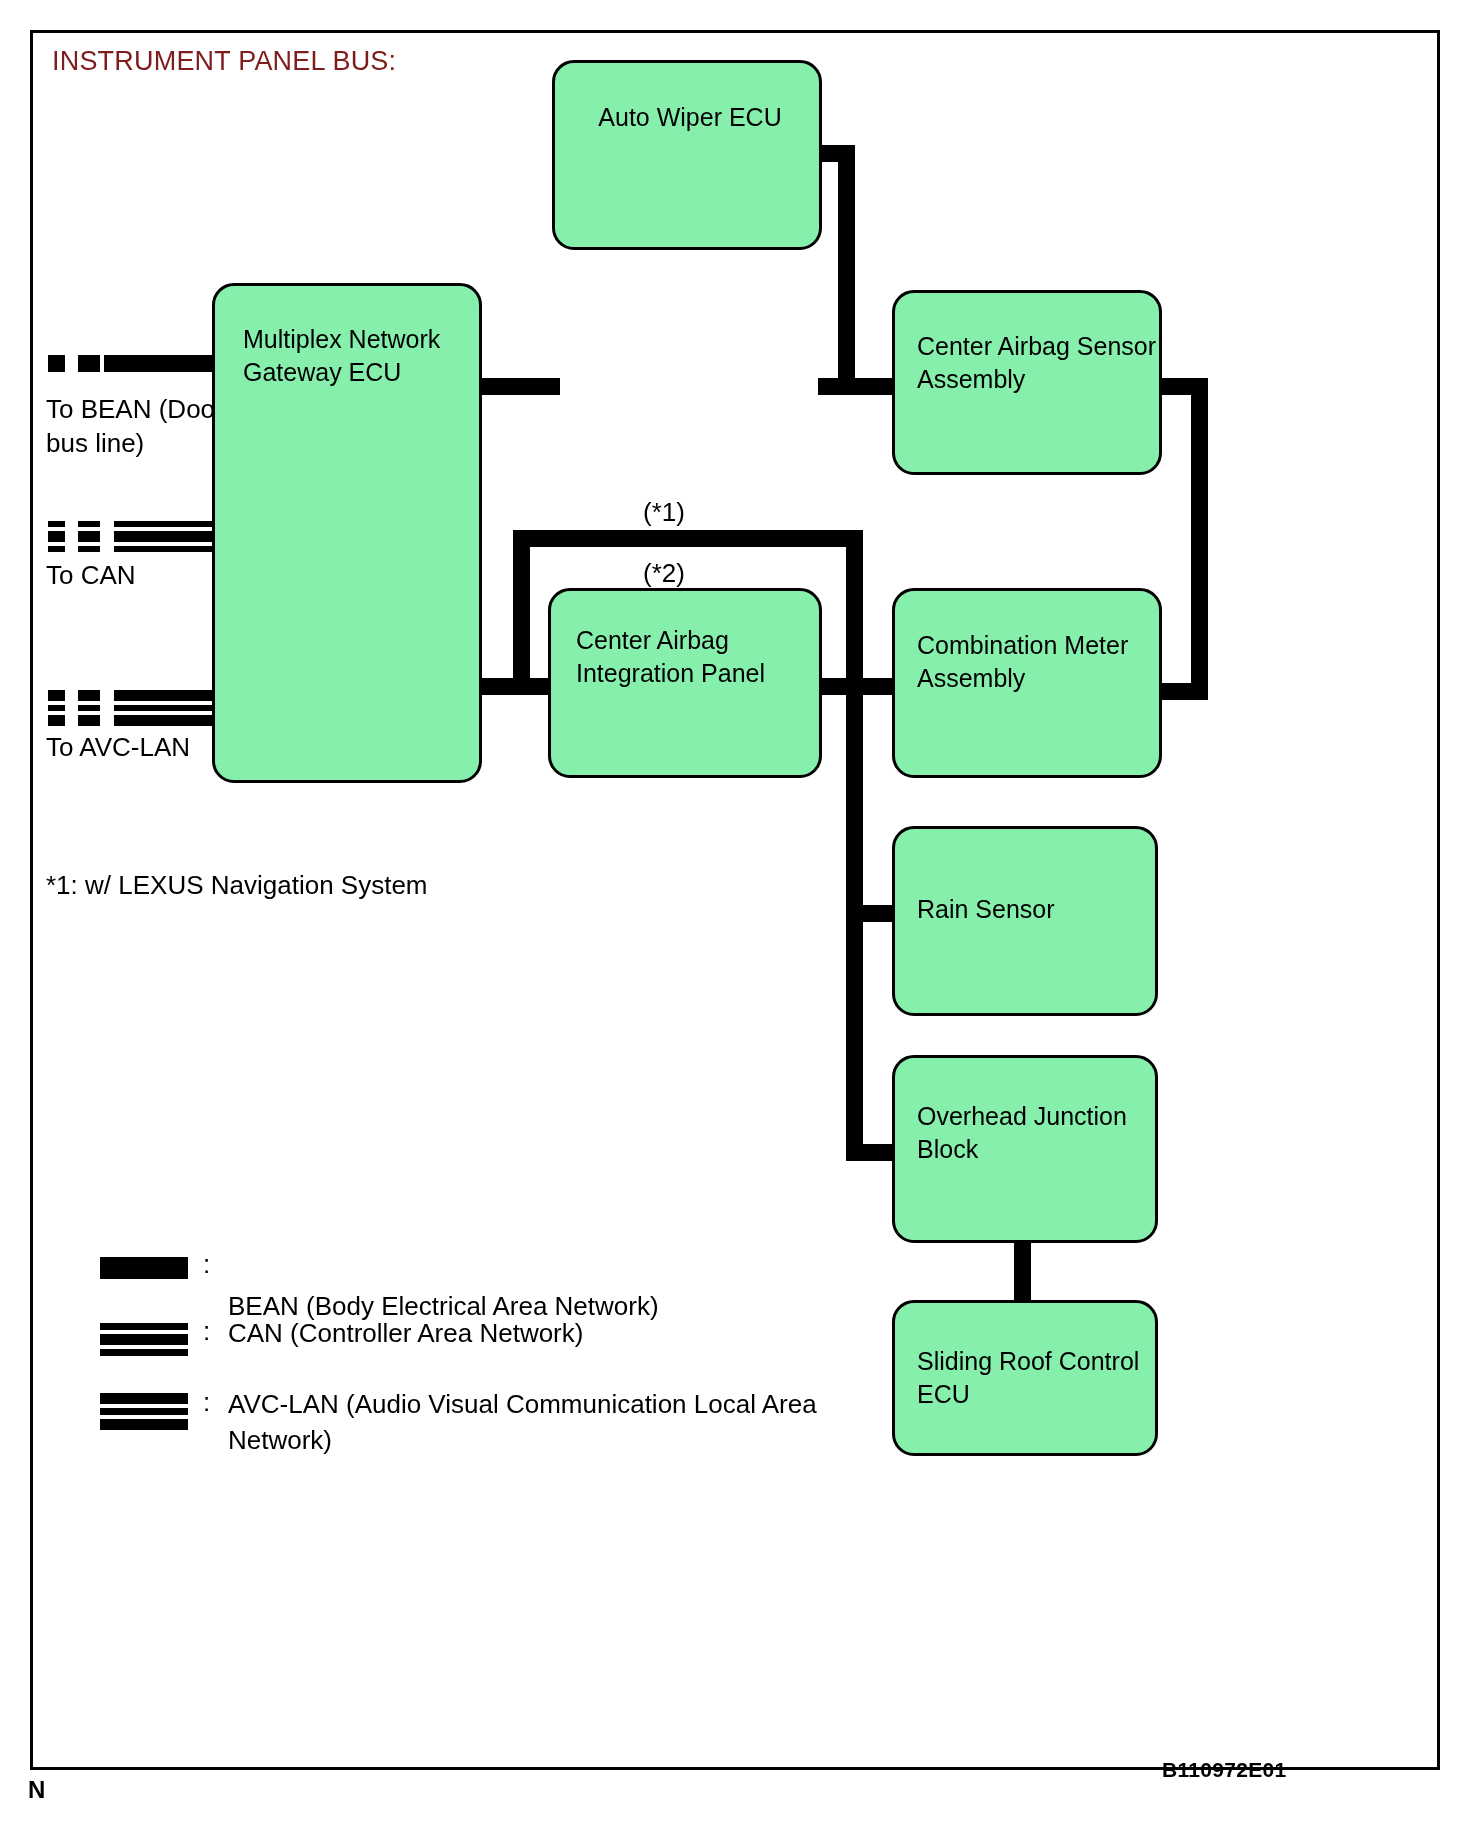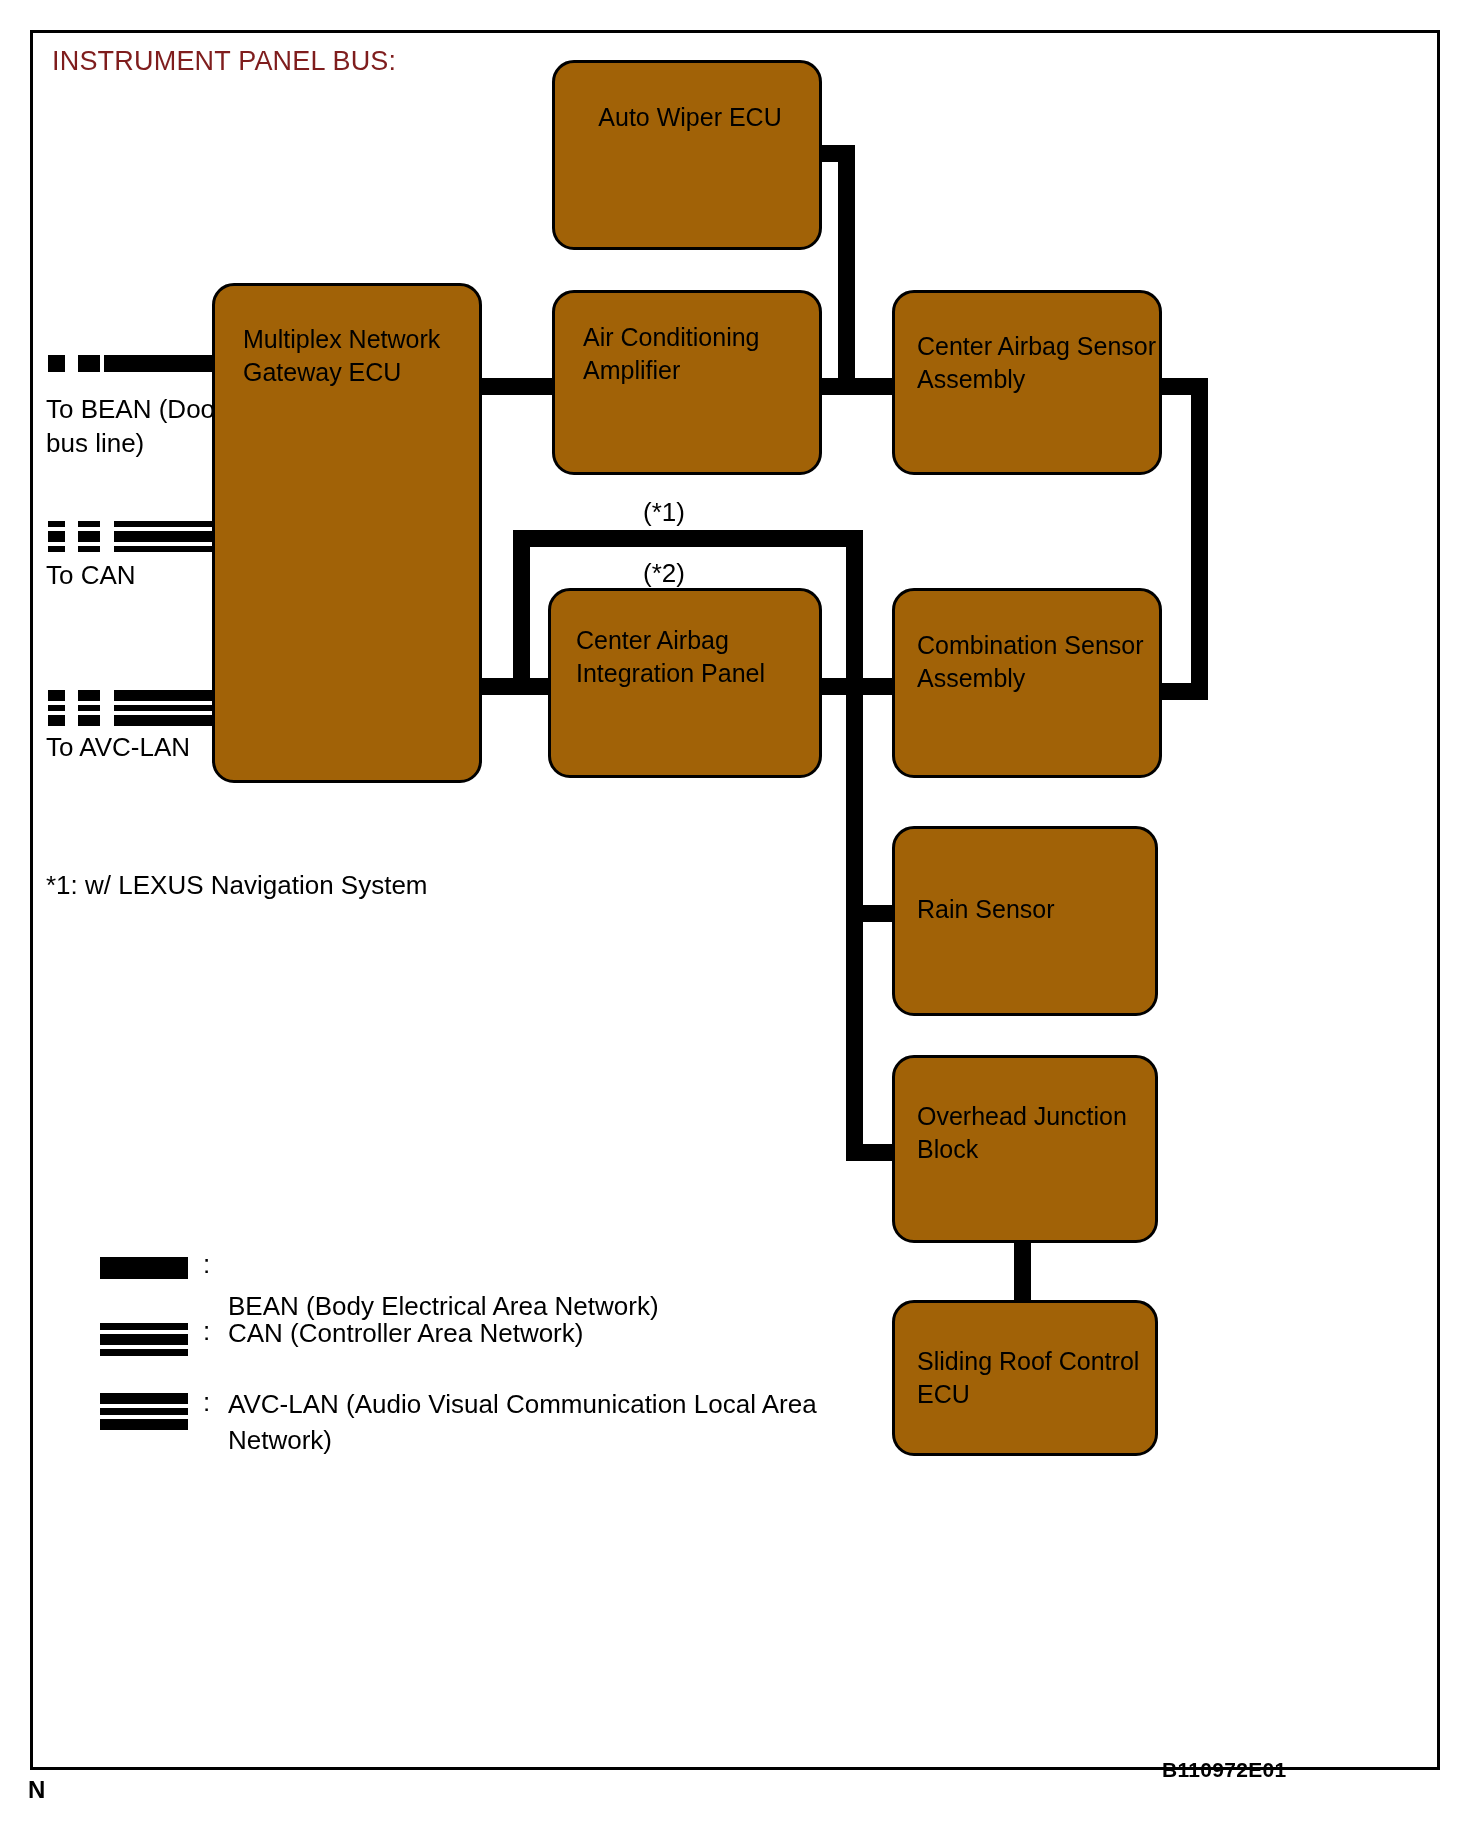--- a/index.html
+++ b/index.html
@@ -34,21 +34,21 @@
     color: #7f1d1d;
     letter-spacing: 0.2px;
     white-space: nowrap;
   }
   
   .ecu-box {
     position: absolute;
     box-sizing: border-box;
     border: 3px solid #000000;
     border-radius: 22px;
-    background: #a16207;
+    background: #86efac;
     z-index: 30;
   }
   .ecu-label {
     position: absolute;
     left: 24px;
     font-size: 25px;
     line-height: 33px;
     color: #000000;
     white-space: pre-line;
   }
@@ -210,37 +210,33 @@
 
   <div class="ecu-box" style="left:552px; top:60px; width:270px; height:190px;">
     <div class="ecu-label" style="top:38px; left:0; width:270px; text-align:center;">Auto Wiper ECU</div>
   </div>
 
   <div class="ecu-box" style="left:212px; top:283px; width:270px; height:500px;">
     <div class="ecu-label" style="top:37px; left:28px; width:240px;">Multiplex Network
 Gateway ECU</div>
   </div>
 
-  <div class="ecu-box" style="left:552px; top:290px; width:270px; height:185px;">
-    <div class="ecu-label" style="top:28px; left:28px; width:240px;">Air Conditioning
-Amplifier</div>
-  </div>
 
   <div class="ecu-box" style="left:892px; top:290px; width:270px; height:185px;">
     <div class="ecu-label" style="top:37px; left:22px; width:250px;">Center Airbag Sensor
 Assembly</div>
   </div>
 
   <div class="ecu-box" style="left:548px; top:588px; width:274px; height:190px;">
     <div class="ecu-label" style="top:33px; left:25px; width:244px;">Center Airbag
 Integration Panel</div>
   </div>
 
   <div class="ecu-box" style="left:892px; top:588px; width:270px; height:190px;">
-    <div class="ecu-label" style="top:38px; left:22px; width:250px;">Combination Sensor
+    <div class="ecu-label" style="top:38px; left:22px; width:250px;">Combination Meter
 Assembly</div>
   </div>
 
   <div class="ecu-box" style="left:892px; top:826px; width:266px; height:190px;">
     <div class="ecu-label" style="top:64px; left:22px; width:244px;">Rain Sensor</div>
   </div>
 
   <div class="ecu-box" style="left:892px; top:1055px; width:266px; height:188px;">
     <div class="ecu-label" style="top:42px; left:22px; width:244px;">Overhead Junction
 Block</div>

